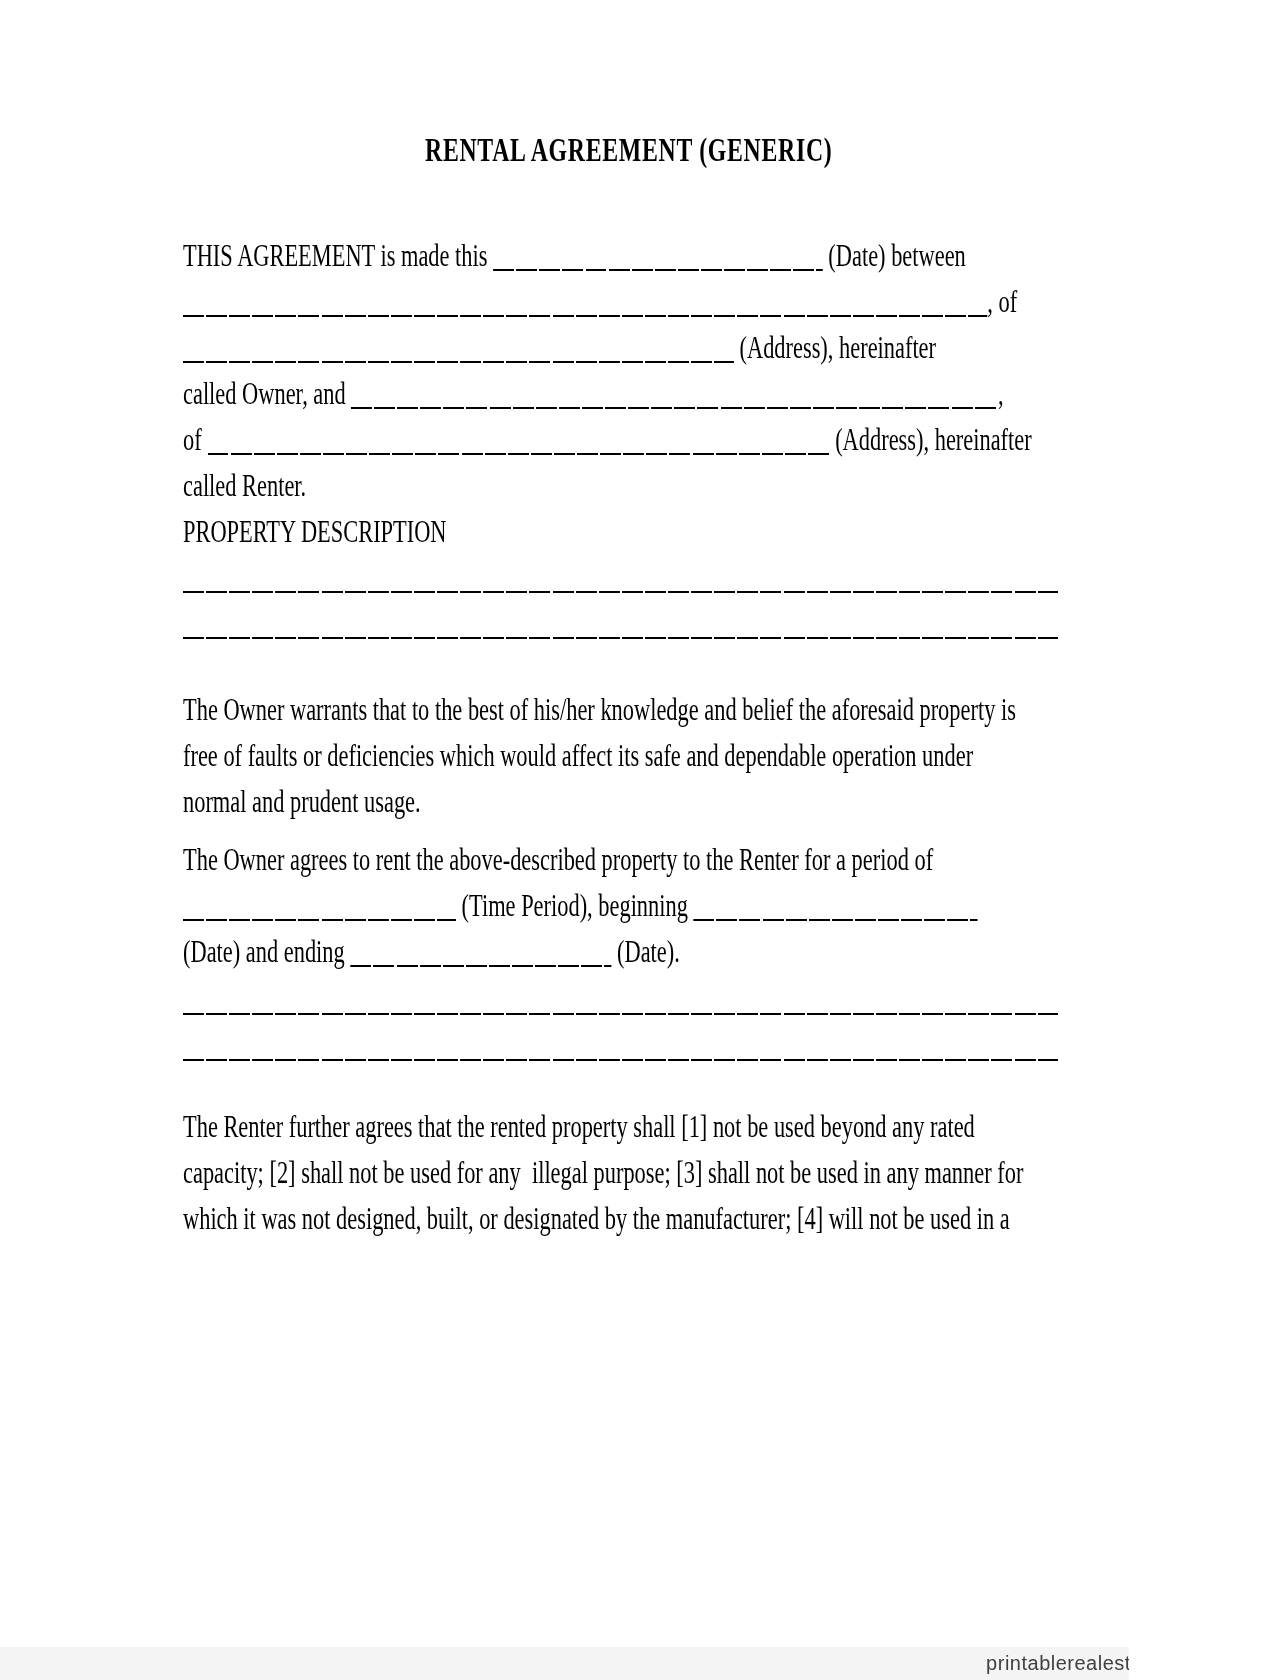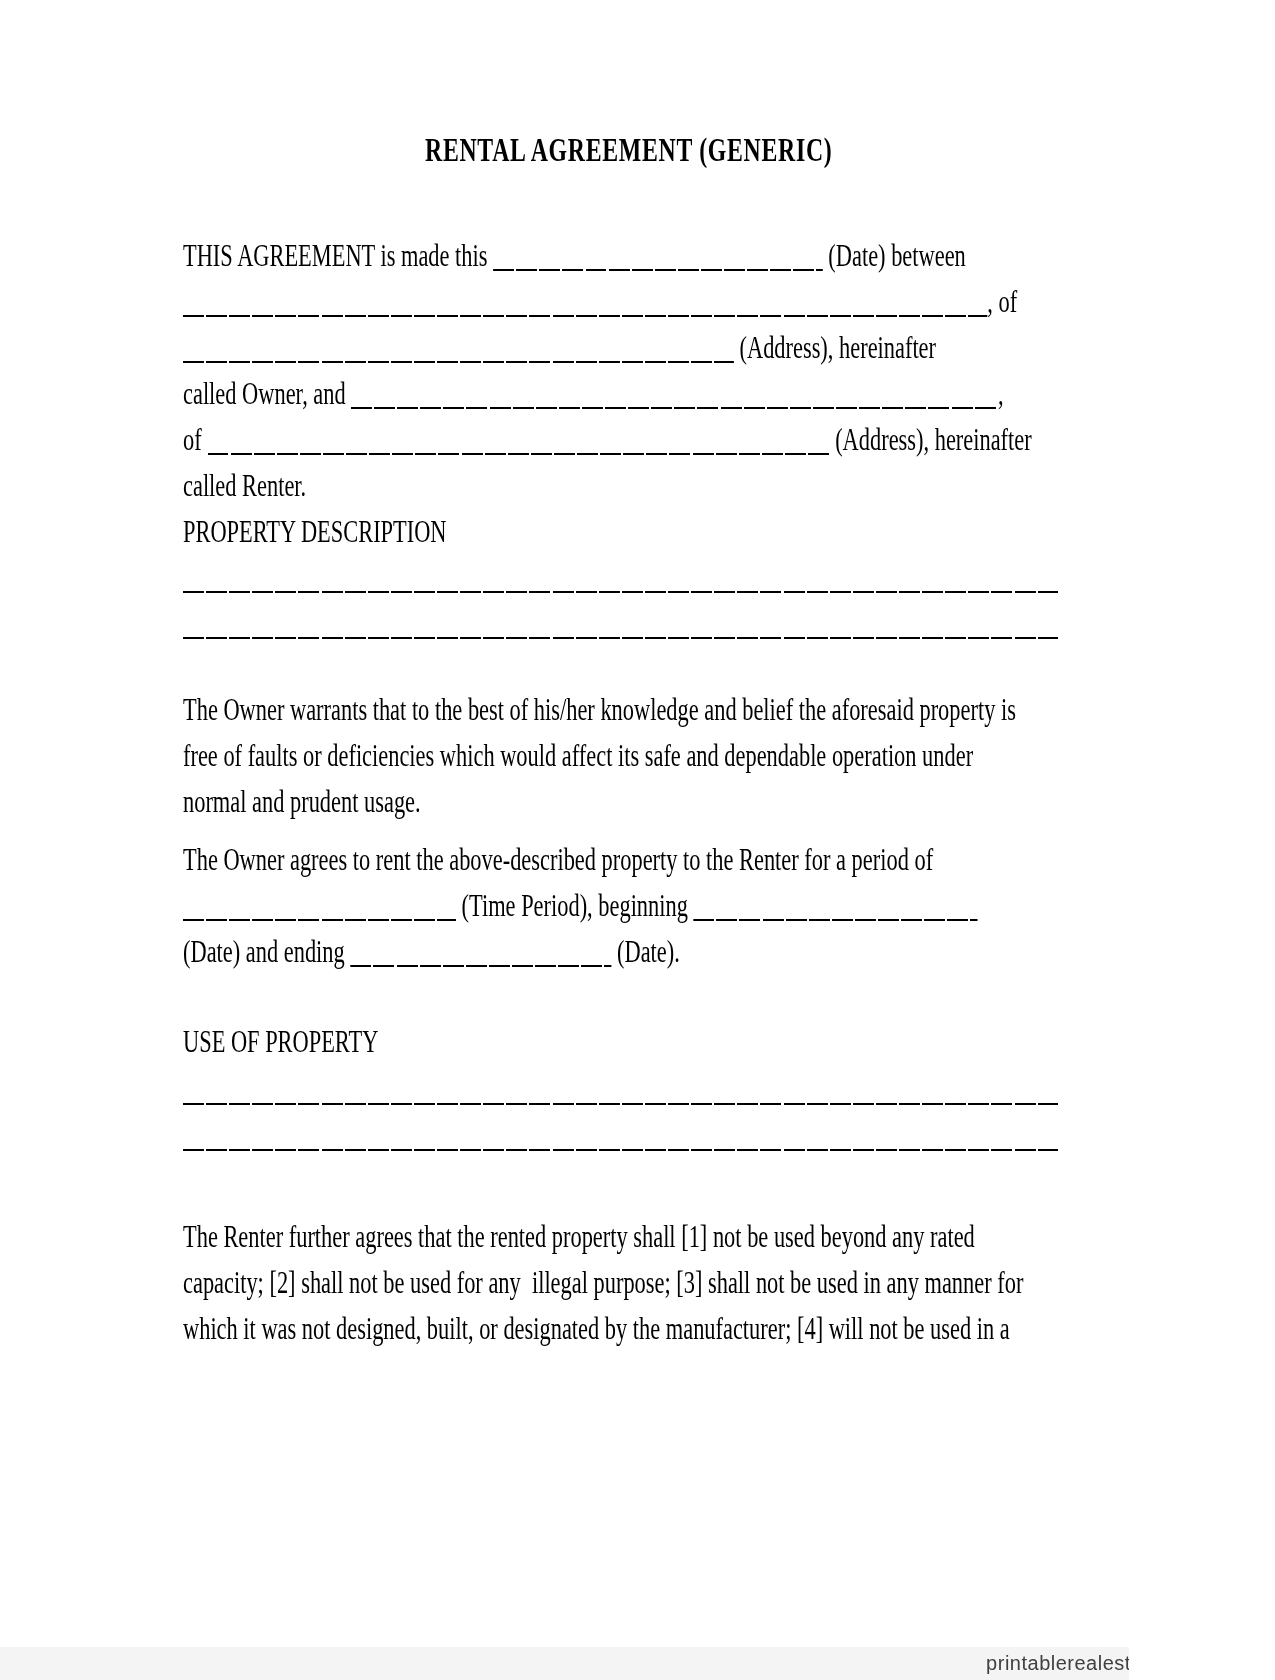--- a/index.html
+++ b/index.html
@@ -88,28 +88,25 @@
       <div style="margin-top: 40px;">
         <div class="line"><span>The Owner warrants that to the best of his/her knowledge and belief the aforesaid property is</span></div>
         <div class="line"><span>free of faults or deficiencies which would affect its safe and dependable operation under</span></div>
         <div class="line"><span>normal and prudent usage.</span></div>
       </div>
       <div style="margin-top: 12px;">
         <div class="line"><span>The Owner agrees to rent the above-described property to the Renter for a period of</span></div>
         <div class="line"><span class="uline" style="width: 390px;"></span><span> (Time Period), beginning </span><span class="uline" style="width: 406px;"></span></div>
         <div class="line"><span>(Date) and ending </span><span class="uline" style="width: 373px;"></span><span> (Date).</span></div>
       </div>
-      <div style="margin-top: 44px;">
-        <div class="line heading-line"><span>USE OF PROPERTY</span></div>
-      </div>
       <div style="margin-top: 2px;">
         <div class="line"><span class="uline" style="width: 1250px;"></span></div>
         <div class="line"><span class="uline" style="width: 1250px;"></span></div>
       </div>
-      <div style="margin-top: 55px;">
+      <div style="margin-top: 35px;">
         <div class="line"><span>The Renter further agrees that the rented property shall [1] not be used beyond any rated</span></div>
         <div class="line"><span>capacity; [2] shall not be used for any  illegal purpose; [3] shall not be used in any manner for</span></div>
         <div class="line"><span>which it was not designed, built, or designated by the manufacturer; [4] will not be used in a</span></div>
       </div>
     </div>
   <div class="footer-bar">
     <span class="footer-text">printablerealestateforms.com</span>
   </div>
 </div>
 

